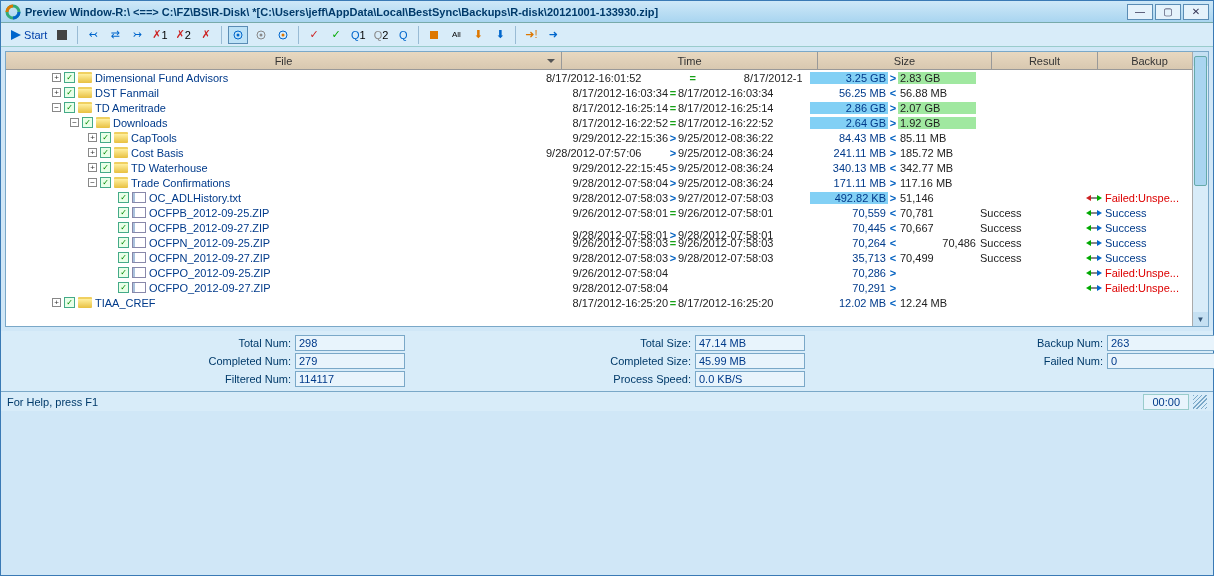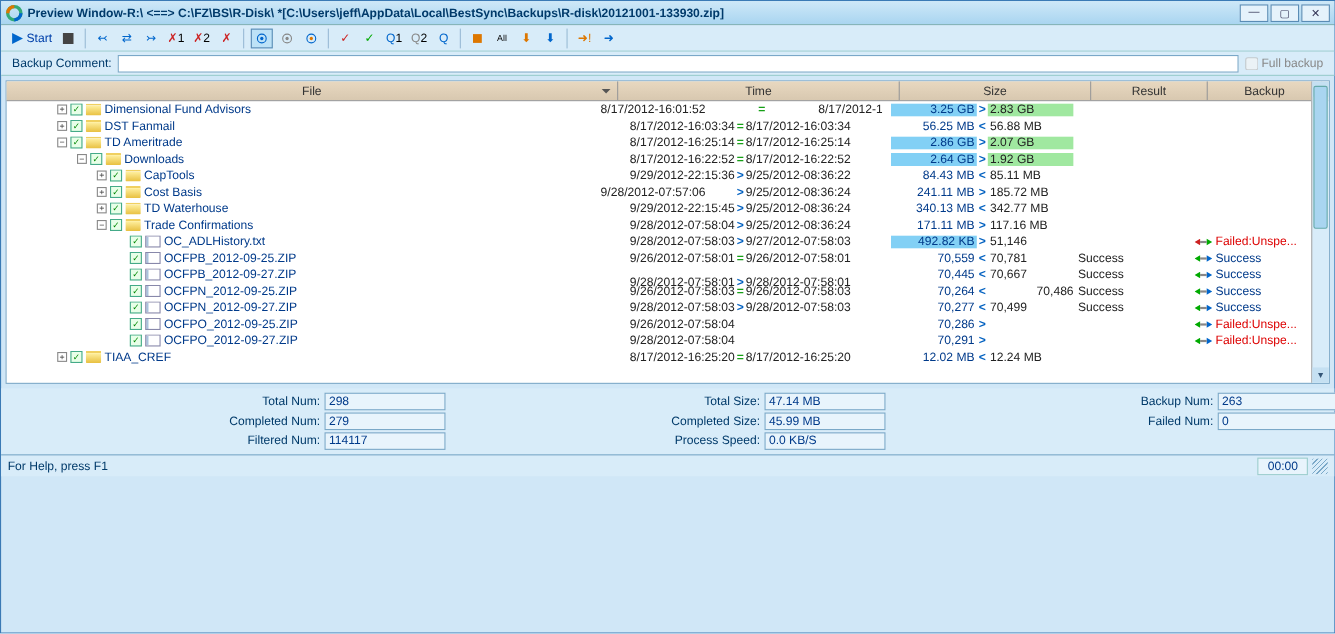--- a/index.html
+++ b/index.html
@@ -171,28 +171,20 @@
       </div>
   <div class="tsep"></div>
   <div class="tbtn">
         <span style="color:#d70">➜!</span>
       </div>
   <div class="tbtn">
         <span class="blu">➜</span>
       </div>
  </div>
 
- <div class="commentbar">
-  <span class="lbl">Backup Comment:</span>
-  <input type="text" style="">
-  <label class="full">
-        <input type="checkbox" disabled="" style="">
-        <span>Full backup</span>
-      </label>
- </div>
 
  <div class="tablewrap">
   <div class="thead">
    <div class="th sort" style="width:556px">File</div>
    <div class="th" style="width:256px">Time</div>
    <div class="th" style="width:174px">Size</div>
    <div class="th" style="width:106px">Result</div>
    <div class="th" style="width:104px">Backup</div>
   </div>
   <div class="rows" id="rows">
@@ -470,21 +462,21 @@
             <span class="chk">✓</span>
             <span class="fico file"></span>
             <span class="name">OCFPN_2012-09-27.ZIP</span>
           </div>
           <div class="cell timecell" style="width: 256px;">
             <span class="t1" style="width: 122px; text-align: right;">9/28/2012-07:58:03</span>
             <span class="tcmp gt">&gt;</span>
             <span class="t2">9/28/2012-07:58:03</span>
           </div>
           <div class="cell sizecell" style="width: 174px;">
-            <span class="s1" style="min-width: 78px;">70,277</span>
+            <span class="s1" style="min-width: 78px;">35,713</span>
             <span class="scmp lt">&lt;</span>
             <span class="s2" style="min-width: 78px;">70,499</span>
           </div>
           <div class="cell resultcell" style="width: 106px;">Success</div>
           <div class="cell backupcell" style="width: 106px;">
             <span class="bico"><svg width="16" height="10">
                 <polygon points="0,5 5,2 5,8" fill="#0a0"></polygon>
                 <polygon points="16,5 11,2 11,8" fill="#06c"></polygon>
                 <rect x="5" y="4" width="6" height="2" fill="#888"></rect>
               </svg></span>

